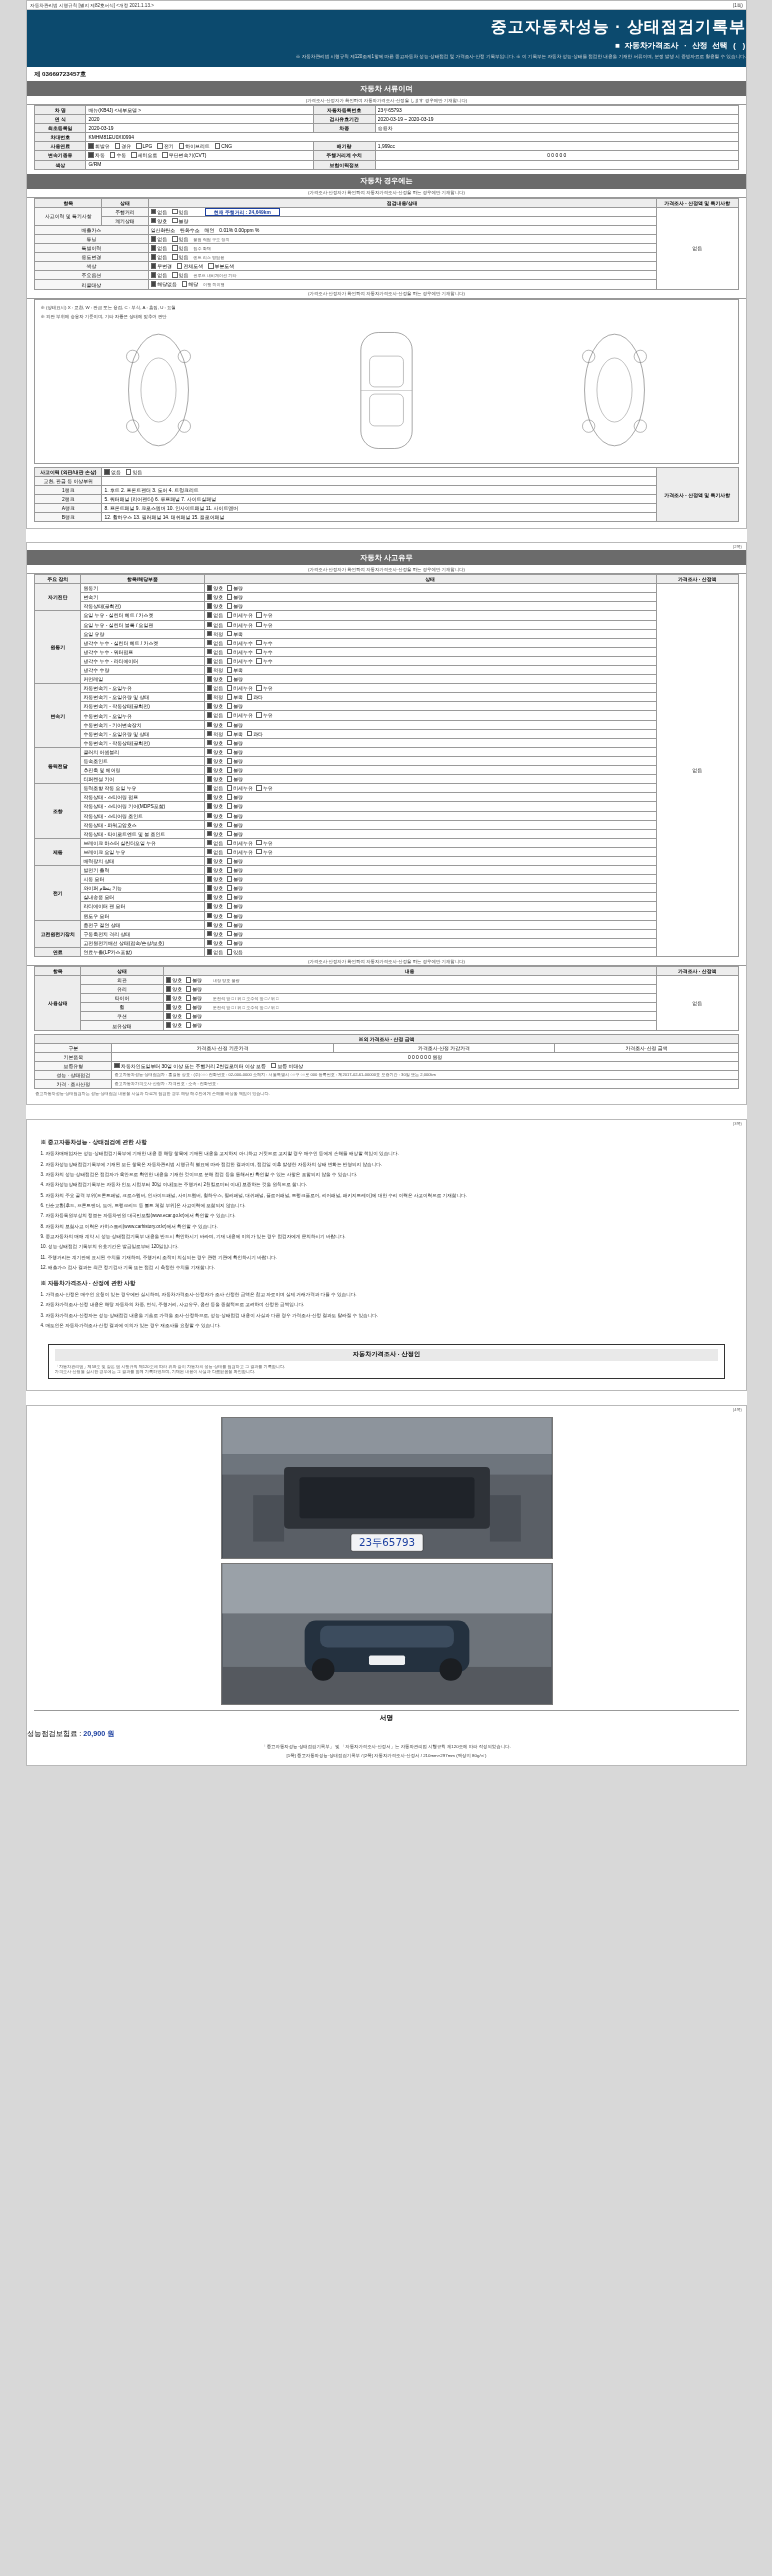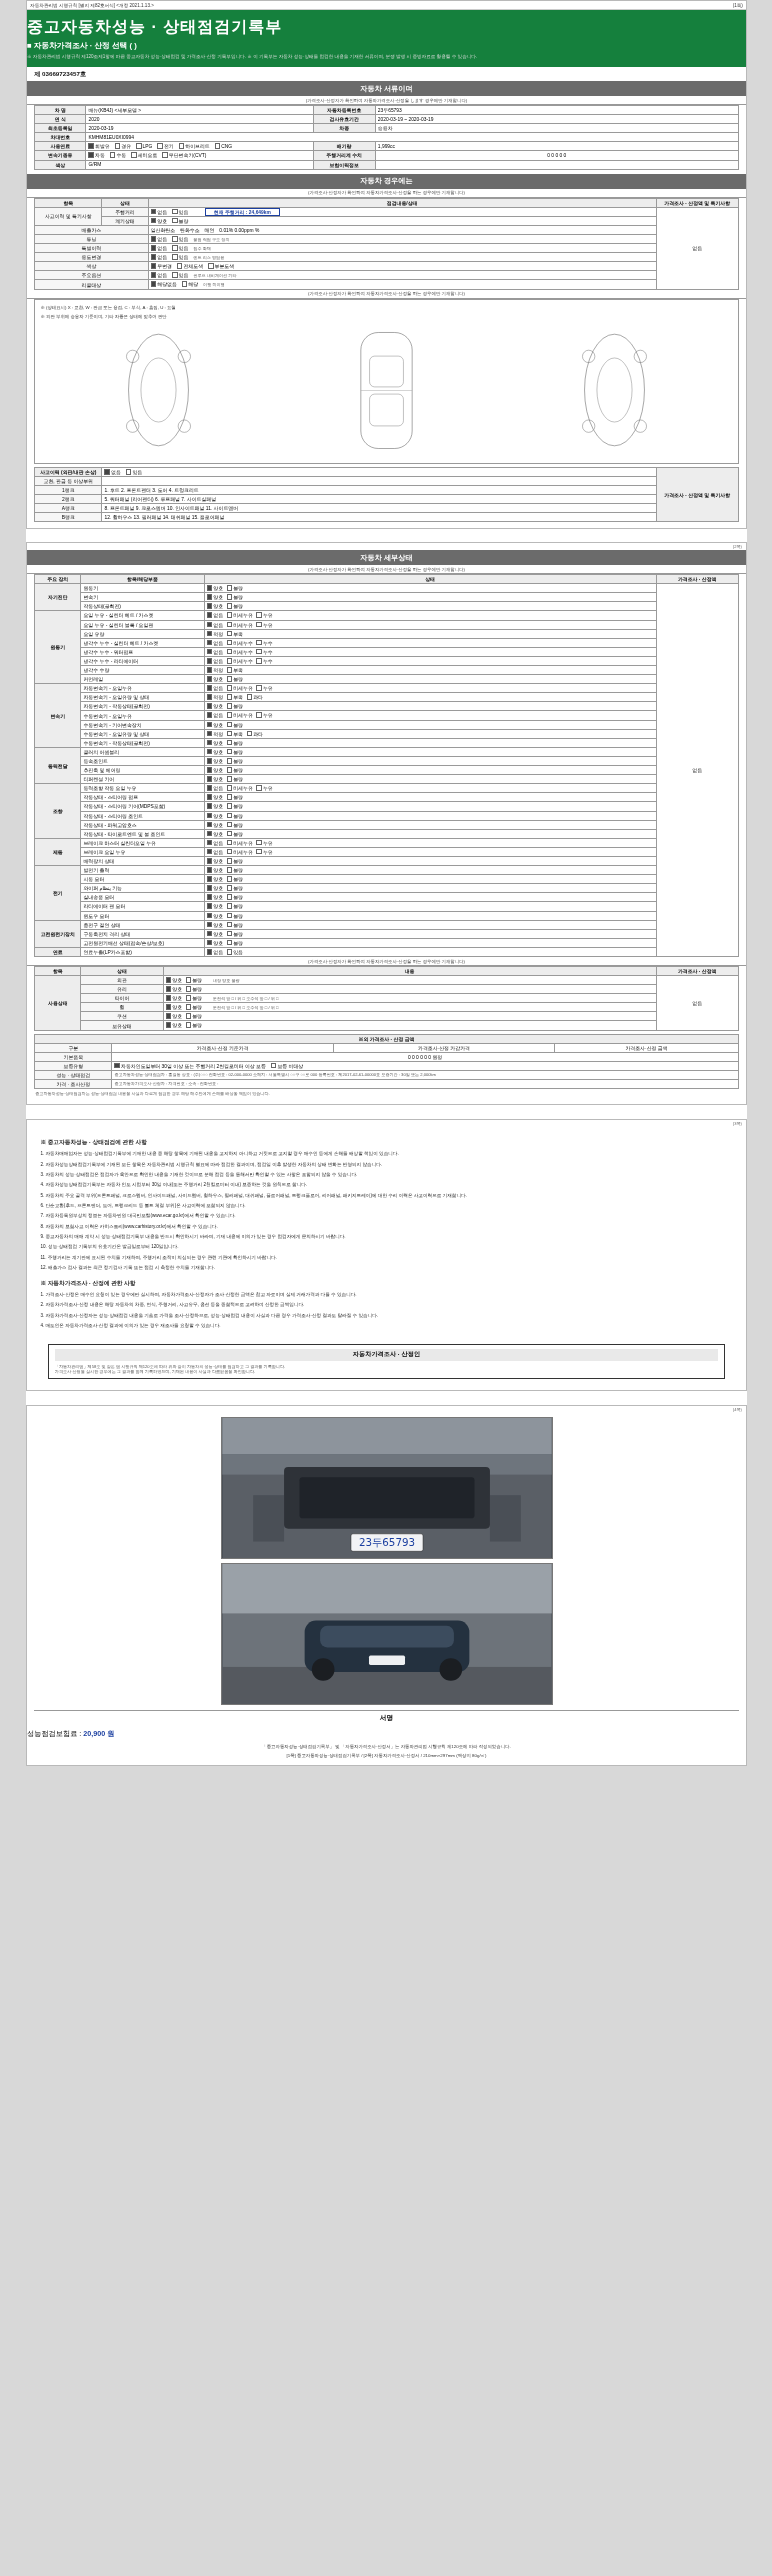--- a/index.html
+++ b/index.html
@@ -1,22 +1,22 @@
 <!DOCTYPE html>
 <html style="font-size:8.2px"><head>
 <meta charset="utf-8">
 <style>
   html,body{margin:0;padding:0;background:#d8d8d8;font-family:"Liberation Sans",sans-serif;}
   body{width:773px;}
   .page{width:721px;margin:0 auto;background:#fff;position:relative;}
   .sheet{width:721px;margin:0 auto 13.4px auto;background:#fff;border:0.5px solid #b9b9b9;box-sizing:border-box;padding:0 0 5.2px 0;}
   .topnote{font-size:4.6px;color:#333;padding:1.5px 3.1px;border-bottom:0.5px solid #ccc;display:flex;justify-content:space-between;background:#fff;}
-  .hdr{background:#15803d;color:#fff;text-align:left;padding:7.2px 0 6.2px 0;}
+  .hdr{background:#0c4a6e;color:#fff;text-align:right;padding:7.2px 0 6.2px 0;}
   .hdr h1{margin:0;font-size:16px;letter-spacing:1px;font-weight:bold;}
-  .hdr h2{margin:3.1px 0 0 0;font-size:7.7px;font-weight:bold;}
+  .hdr h2{margin:3.1px 0 0 0;font-size:7.7px;font-weight:bold;font-family:Liberation Mono, monospace;}
   .hdr p{margin:2.6px 0 0 0;font-size:4.6px;color:#ddd;line-height:1.5;}
   .docno{font-size:6.2px;font-weight:bold;padding:3.1px 0 2.1px 7.2px;color:#111;}
   .secbar{background:#6b6b6b;color:#fff;text-align:center;font-size:7.2px;font-weight:bold;padding:2.6px 0;}
   .secsub{font-size:4.4px;color:#444;text-align:center;padding:1.5px 0;border-bottom:0.5px solid #999;}
   table{border-collapse:collapse;width:100%;font-size:4.9px;}
   td,th{border:0.5px solid #9a9a9a;padding:1px 2.1px;vertical-align:middle;}
   .lbl{background:#ededed;text-align:center;font-weight:bold;white-space:nowrap;}
   .lbl2{background:#f6f6f6;text-align:center;white-space:nowrap;}
   .ctr{text-align:center;}
   .tbl-wrap{padding:0 7.2px;}
@@ -274,21 +274,21 @@
           <td class="lbl2">B랭크</td>
           <td>12. 휠하우스   13. 필러패널   14. 대쉬패널   15. 플로어패널</td>
         </tr>
       </tbody>
         </table>
     </div>
   </div>
 
   <div class="sheet">
     <div class="pagetag">(2쪽)</div>
-    <div class="secbar">자동차 세부상태</div>
+    <div class="secbar">자동차 사고유무</div>
     <div class="secsub">(가격조사·산정자가 확인하여 자동차가격조사·산정을 하는 경우에만 기재합니다)</div>
 
     <div class="tbl-wrap">
       <table>
         <tbody>
             <tr>
           <th class="lbl" style="width:41px">주요 장치</th>
           <th class="lbl" style="width:118px">항목/해당부품</th>
           <th class="lbl">상태</th>
           <th class="lbl" style="width:77px">가격조사 · 산정액</th>

